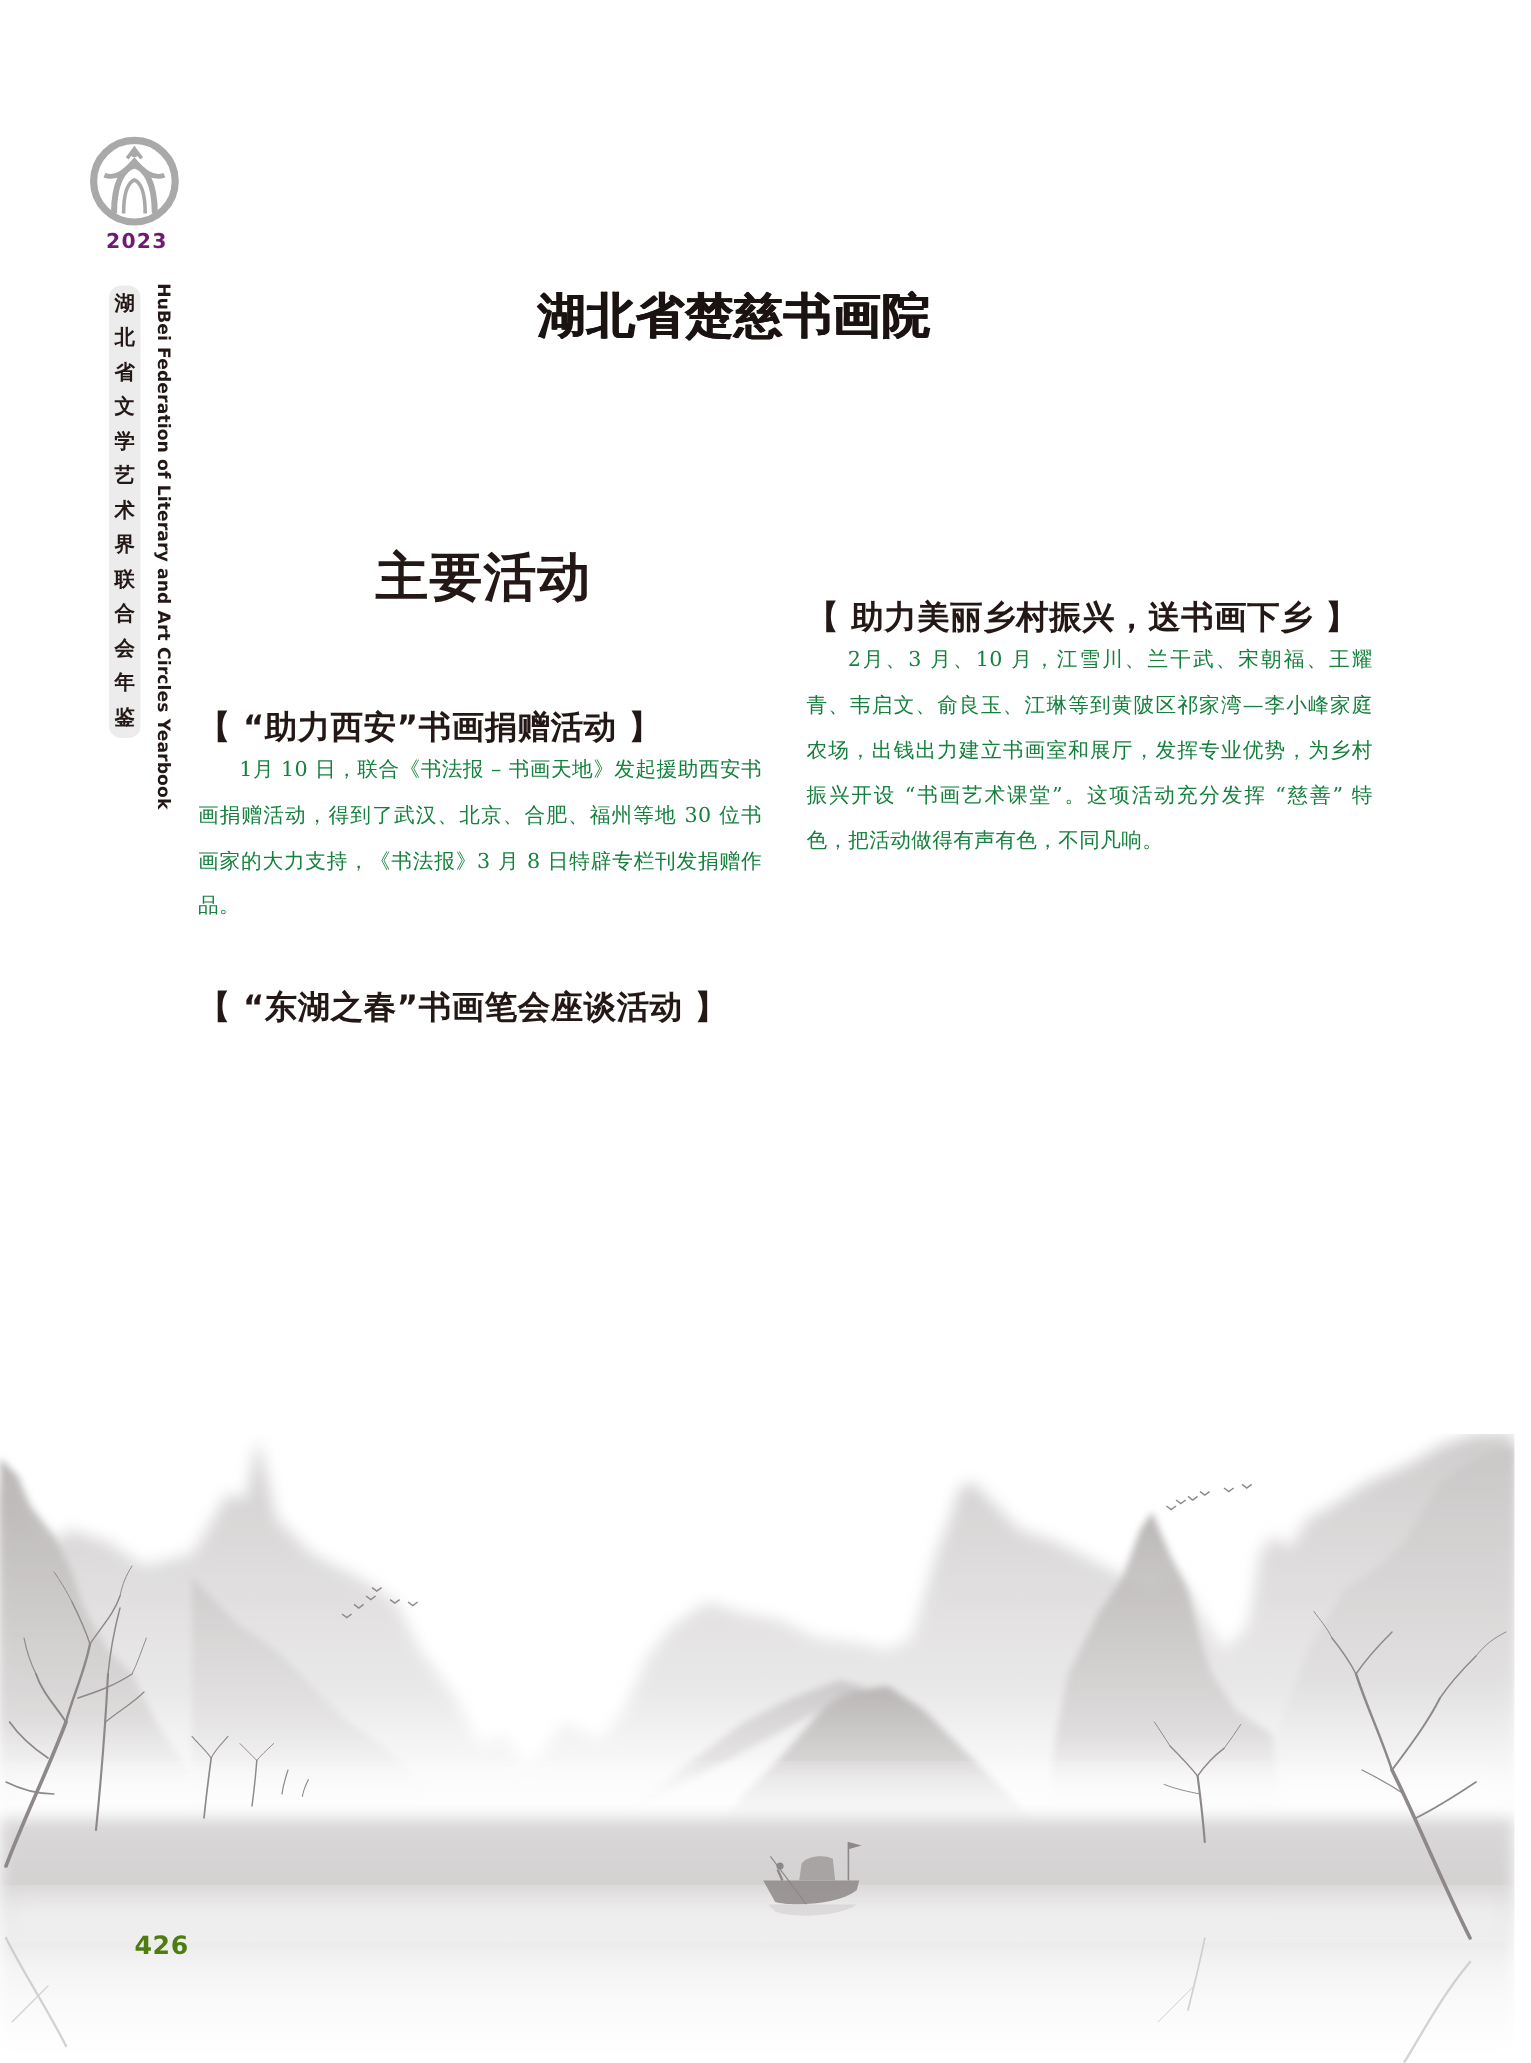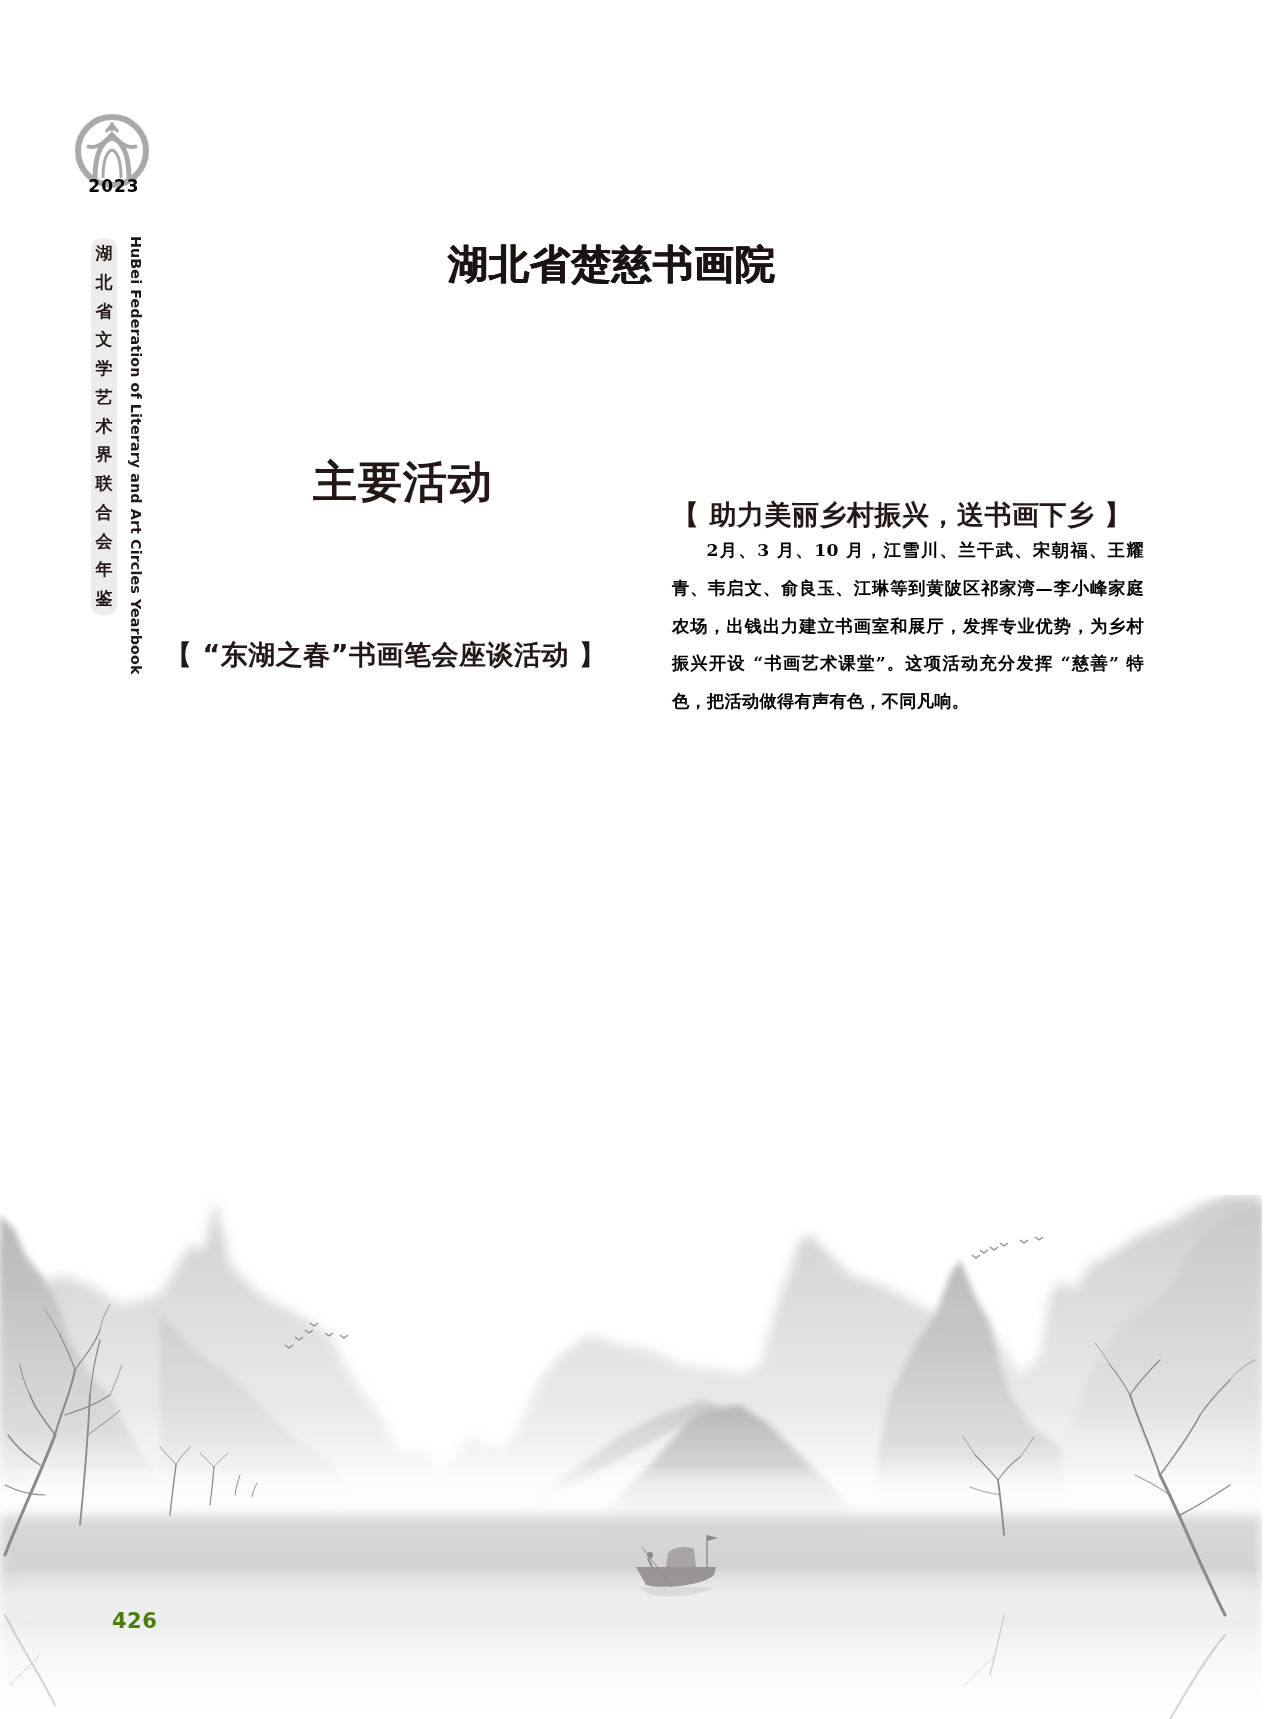--- a/index.html
+++ b/index.html
@@ -6,23 +6,23 @@
   body {
     width: 1276px; height: 1719px; position: relative; overflow: hidden;
     font-family: "DejaVu Serif", "Liberation Serif", serif;
     color: #231815;
   }
   
   .logo {
     position: absolute; left: 73px; top: 112px; width: 78px; height: 78px;
   }
   .year {
-    position: absolute; left: 82px; top: 176px; width: 64px; text-align: center;
-    font-family: "DejaVu Sans", "Liberation Sans", sans-serif;
-    font-weight: bold; font-size: 17px; letter-spacing: 1px; color: #000000;
+    position: absolute; left: 82px; top: 192px; width: 64px; text-align: center;
+    font-family: "DejaVu Sans", "Liberation Sans", sans-serif;
+    font-weight: bold; font-size: 17px; letter-spacing: 1px; color: #701a75;
   }
   .vert-cn {
     position: absolute; left: 91px; top: 238px; width: 26px; height: 377px;
     background: #ececec; border-radius: 10px;
     display: flex; flex-direction: column; align-items: center; justify-content: space-between;
     padding: 6px 0 8px; box-sizing: border-box;
   }
   .vert-cn span {
     font-family: "DejaVu Sans", "Liberation Sans", sans-serif;
     font-weight: bold; font-size: 17px; line-height: 18px; color: #231815;
@@ -59,22 +59,22 @@
   .col.right { left: 672px; top: 498px; width: 472px; }
   .article { margin-bottom: 0; }
   .article h3 {
     margin: 0;
     font-family: "DejaVu Sans", "Liberation Sans", sans-serif;
     font-weight: bold; font-size: 27px; line-height: 34px; color: #231815;
     letter-spacing: 0.5px;
   }
   .article p {
     margin: 0;
-    font-size: 17.2px; line-height: 37.8px; font-weight: bold;
-    text-indent: 2em; text-align: justify; color: #000000;
+    font-size: 17.2px; line-height: 37.8px; font-weight: normal;
+    text-indent: 2em; text-align: justify; color: #15803d;
     letter-spacing: 0.3px;
   }
   .left .article.a2 { margin-top: 48px; }
   .right .article.a2 { margin-top: 50px; }
   .right .article.a2 h3 { line-height: 38px; }
 
   
   .painting {
     position: absolute; left: 0; top: 1195px; width: 1262px; height: 524px;
   }
@@ -115,20 +115,24 @@
   <span>鉴</span>
 </div>
 <div class="vert-en">
   <span>HuBei Federation of Literary and Art Circles Yearbook</span>
 </div>
 
 <h1 class="page-title" style="margin:0;">湖北省楚慈书画院</h1>
 <h2 class="section-title" style="margin:0;">主要活动</h2>
 
 <div class="col left">
+  <div class="article a1">
+    <h3>【 “助力西安”书画捐赠活动 】</h3>
+    <p>1月 10 日，联合《书法报 – 书画天地》发起援助西安书画捐赠活动，得到了武汉、北京、合肥、福州等地 30 位书画家的大力支持，《书法报》3 月 8 日特辟专栏刊发捐赠作品。</p>
+  </div>
   <div class="article a2">
     <h3>【 “东湖之春”书画笔会座谈活动 】</h3>
   </div>
 </div>
 
 <div class="col right">
   <div class="article a1">
     <h3>【 助力美丽乡村振兴，送书画下乡 】</h3>
     <p>2月、3 月、10 月，江雪川、兰干武、宋朝福、王耀青、韦启文、俞良玉、江琳等到黄陂区祁家湾—李小峰家庭农场，出钱出力建立书画室和展厅，发挥专业优势，为乡村振兴开设 “书画艺术课堂”。这项活动充分发挥 “慈善” 特色，把活动做得有声有色，不同凡响。</p>
   </div>

